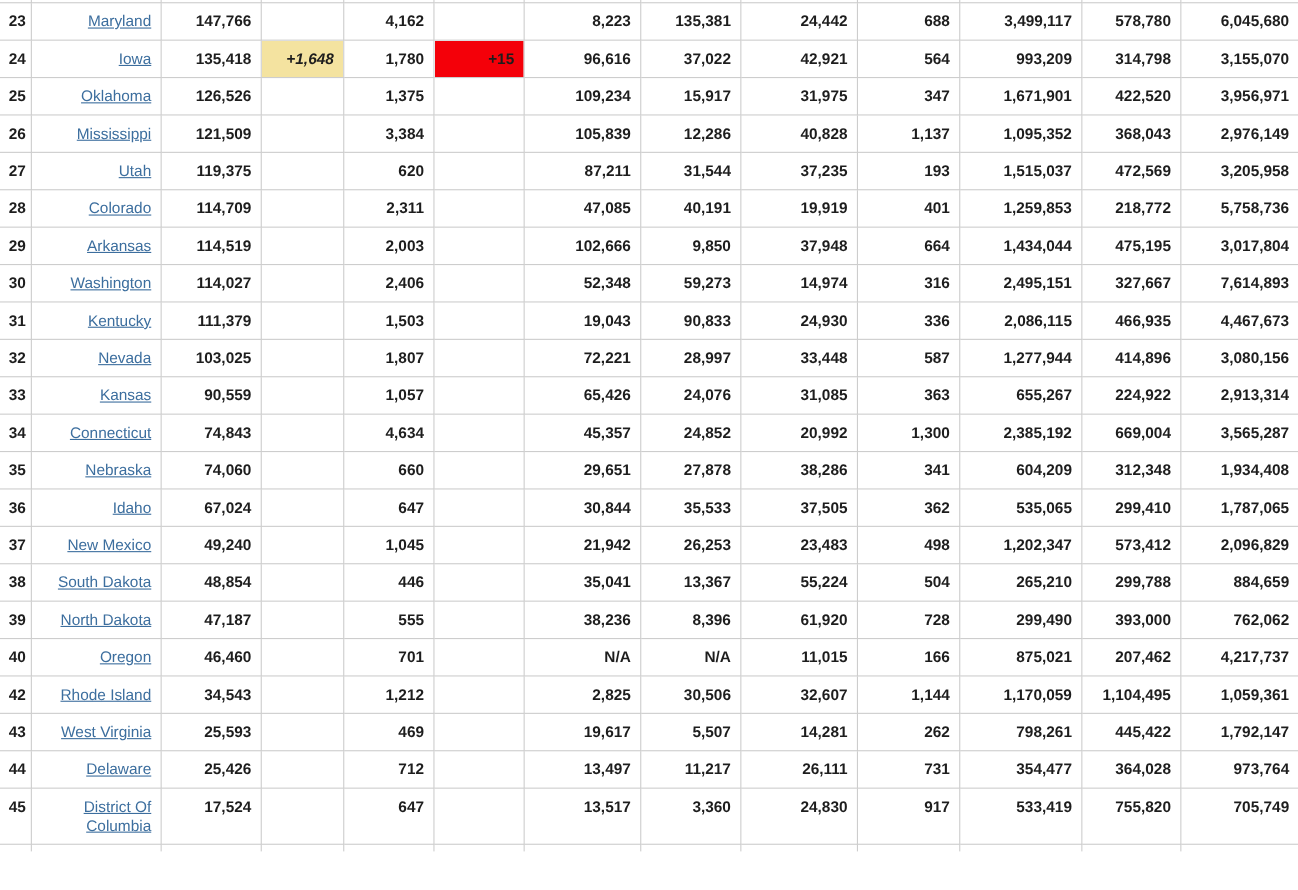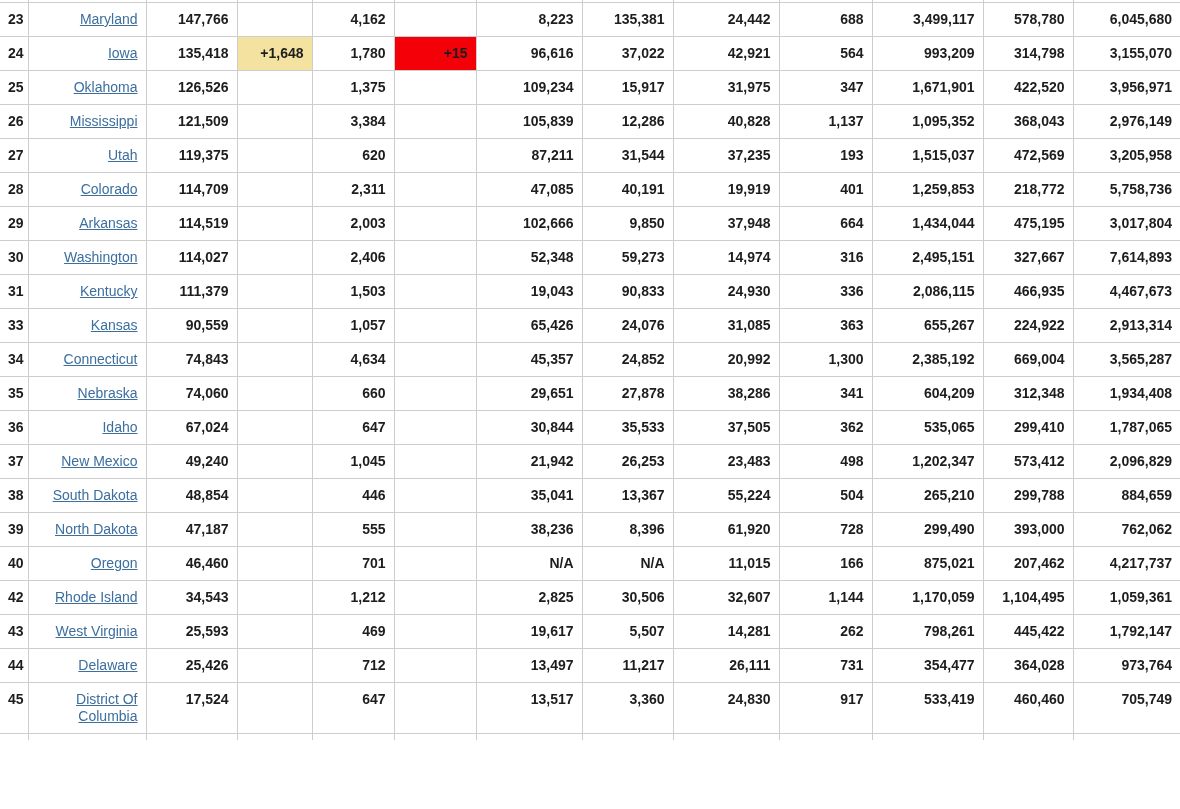--- a/index.html
+++ b/index.html
@@ -45,21 +45,21 @@
     text-align:left;
     white-space:normal;
   }
   td.num{white-space:nowrap;}
   td.state a{
     color:var(--link);
     text-decoration:underline;
     font-weight:normal;
     cursor:pointer;
   }
-  td.hl-yellow{background:var(--hl-yellow);}
+  td.hl-yellow{background:var(--hl-yellow);font-style:italic;}
   td.hl-red{background:var(--hl-red);color:#ffffff;}
   tr.partial-top td{padding:0;height:2px;border-top:none;}
   tr.partial-bottom td{padding:0;height:6px;border-bottom:none;}
 </style>
 </head>
 <body>
 
 <table class="stats">
   <colgroup>
     <col style="width:28px">
@@ -223,20 +223,35 @@
         <td class="num"></td>
         <td class="num">19,043</td>
         <td class="num">90,833</td>
         <td class="num">24,930</td>
         <td class="num">336</td>
         <td class="num">2,086,115</td>
         <td class="num">466,935</td>
         <td class="num">4,467,673</td>
       </tr>
       <tr>
+        <td class="rank">32</td>
+        <td class="state"><a>Nevada</a></td>
+        <td class="num">103,025</td>
+        <td class="num"></td>
+        <td class="num">1,807</td>
+        <td class="num"></td>
+        <td class="num">72,221</td>
+        <td class="num">28,997</td>
+        <td class="num">33,448</td>
+        <td class="num">587</td>
+        <td class="num">1,277,944</td>
+        <td class="num">414,896</td>
+        <td class="num">3,080,156</td>
+      </tr>
+      <tr>
         <td class="rank">33</td>
         <td class="state"><a>Kansas</a></td>
         <td class="num">90,559</td>
         <td class="num"></td>
         <td class="num">1,057</td>
         <td class="num"></td>
         <td class="num">65,426</td>
         <td class="num">24,076</td>
         <td class="num">31,085</td>
         <td class="num">363</td>
@@ -399,21 +414,21 @@
         <td class="state"><a>District Of Columbia</a></td>
         <td class="num">17,524</td>
         <td class="num"></td>
         <td class="num">647</td>
         <td class="num"></td>
         <td class="num">13,517</td>
         <td class="num">3,360</td>
         <td class="num">24,830</td>
         <td class="num">917</td>
         <td class="num">533,419</td>
-        <td class="num">460,460</td>
+        <td class="num">755,820</td>
         <td class="num">705,749</td>
       </tr>
     </tbody>
   <tbody>
     <tr class="partial-bottom">
       <td></td>
         <td></td>
         <td></td>
       <td></td>
         <td></td>

